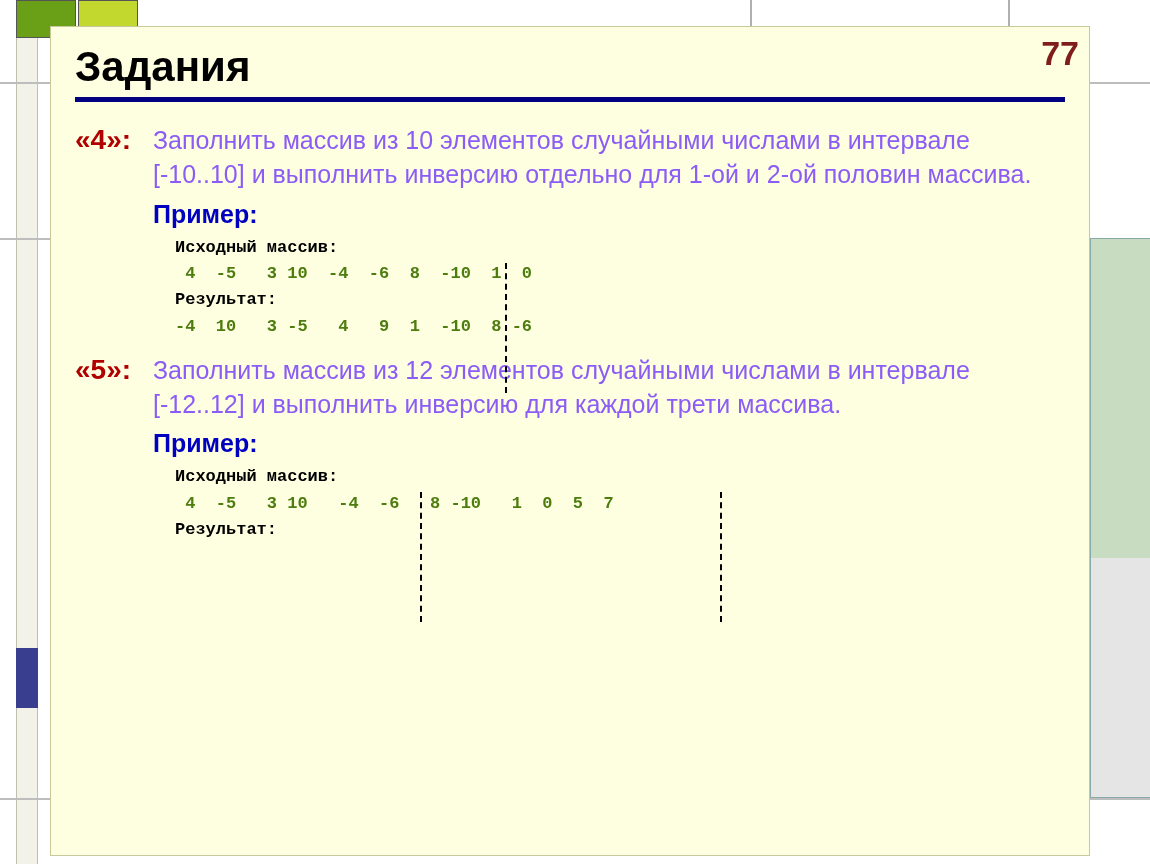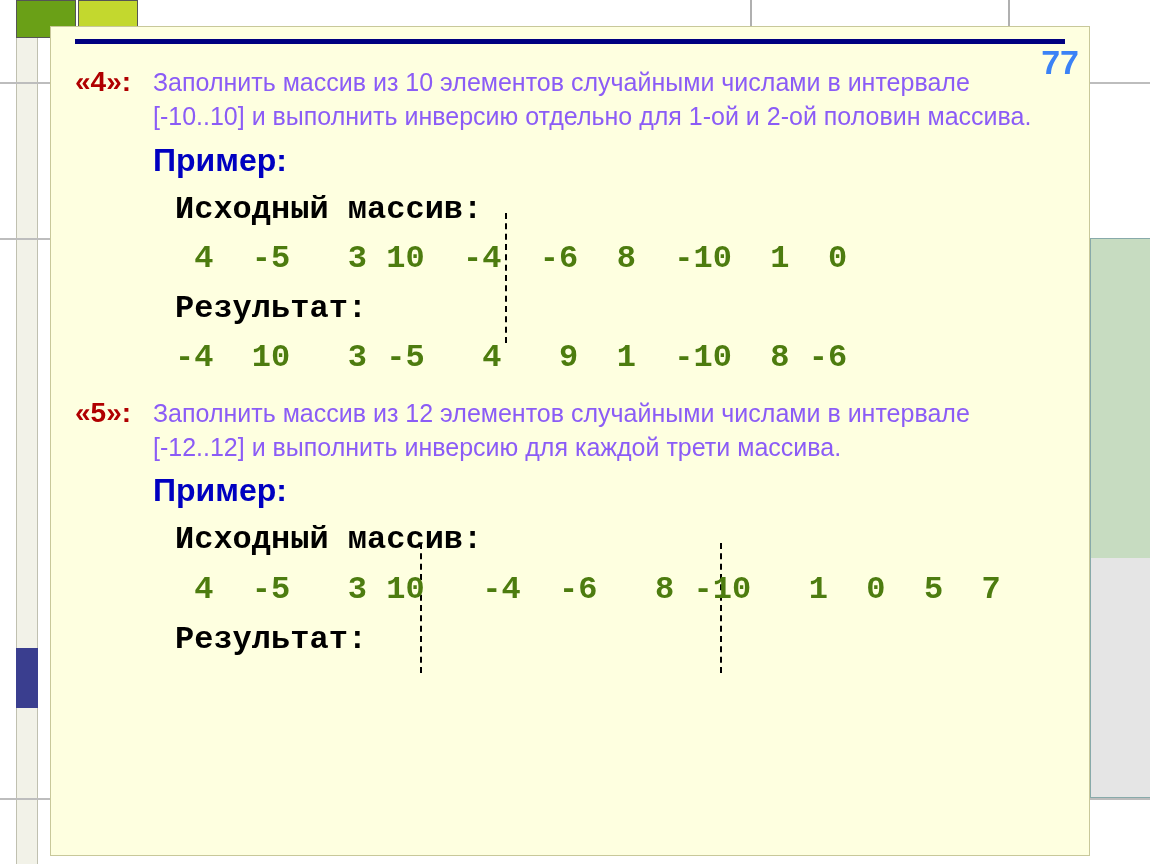--- a/index.html
+++ b/index.html
@@ -30,25 +30,25 @@
     top: 26px;
     left: 50px;
     width: 1040px;
     height: 830px;
     background: #feffe0;
     border: 1px solid #c8c89a;
     padding: 12px 24px 8px 24px;
   }
   .page-number {
     position: absolute;
-    top: 16px;
+    top: 7px;
     right: 10px;
     font-size: 34px;
     font-weight: bold;
-    color: #3b82f6;
+    color: #7f1d1d;
     margin-left: 20px;
   }
   .slide-title {
     font-size: 42px;
     font-weight: bold;
     color: #000;
     margin-top: 4px;
     margin-bottom: 6px;
   }
   .title-rule {
@@ -73,28 +73,28 @@
   .task-body {
     font-size: 25px;
     color: #8b5cf6;
     line-height: 1.35;
     font-weight: bold;
   }
   .task-body { font-weight: normal; }
   .example-label {
     color: #0000c0;
     font-weight: bold;
-    font-size: 32px;
+    font-size: 25px;
     margin-left: 78px;
     margin-top: 6px;
     margin-bottom: 6px;
   }
   .mono-block {
     font-family: "Courier New", monospace;
-    font-size: 32px;
+    font-size: 17px;
     font-weight: bold;
     margin-left: 100px;
     line-height: 1.55;
     color: #000;
     position: relative;
   }
   .mono-red { color: #4d7c0f; }
   .array-row {
     white-space: pre;
     position: relative;
@@ -117,20 +117,21 @@
 <div class="hline-mid"></div>
 <div class="hline-low"></div>
 <div class="deco-right-col">
   <div class="deco-right-green"></div>
   <div class="deco-right-grey"></div>
   <div class="deco-right-border"></div>
 </div>
 
 <div class="slide">
   <div class="page-number">77</div>
+  <div class="slide-title">Задания</div>
   <div class="title-rule"></div>
 
   <div class="task">
     <div class="task-head">
       <div class="task-label">«4»:</div>
       <div class="task-body">Заполнить массив из 10 элементов случайными числами в интервале [-10..10] и выполнить инверсию отдельно для 1-ой и 2-ой половин массива.</div>
     </div>
     <div class="example-label">Пример:</div>
     <div class="mono-block">
       <div class="dashed-v" style="left: 330px; top: 28px; height: 130px;"></div>

